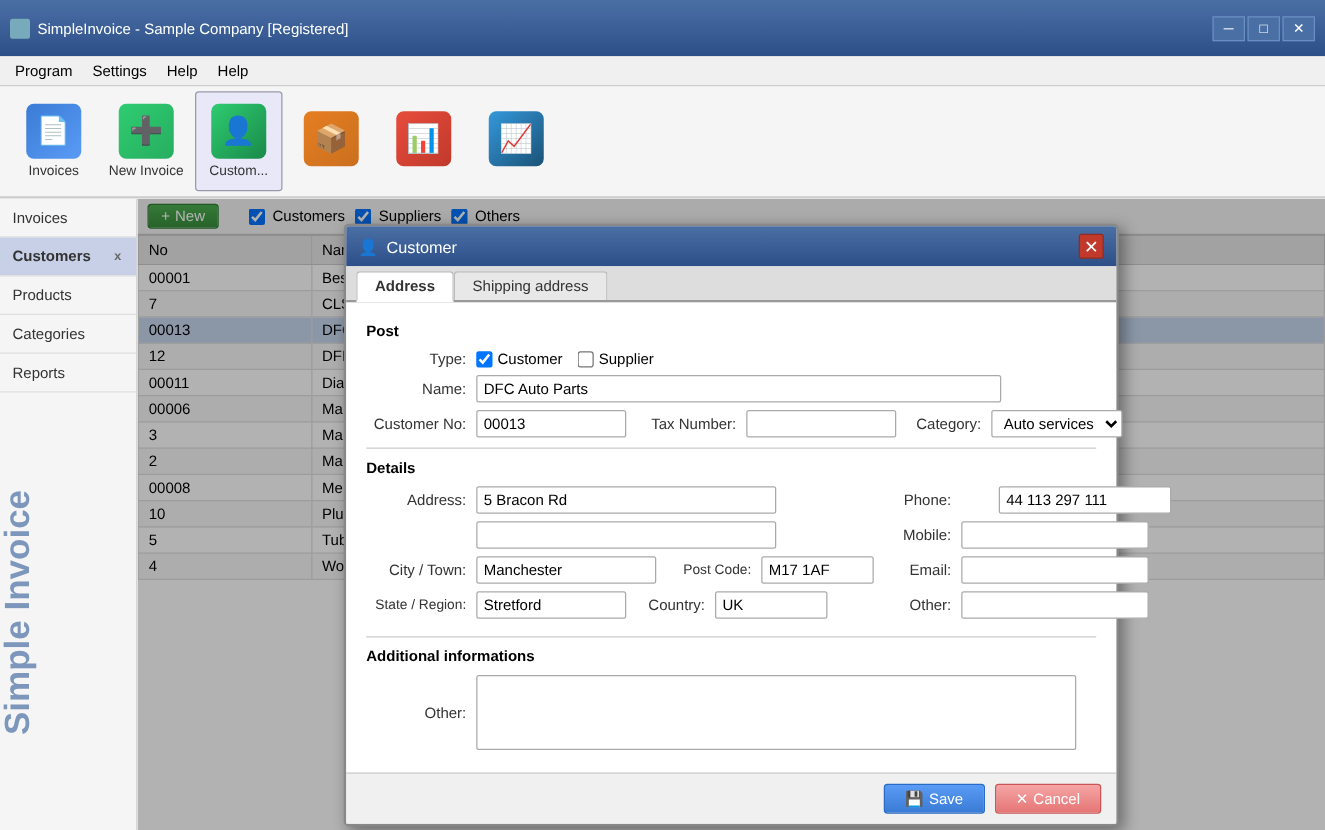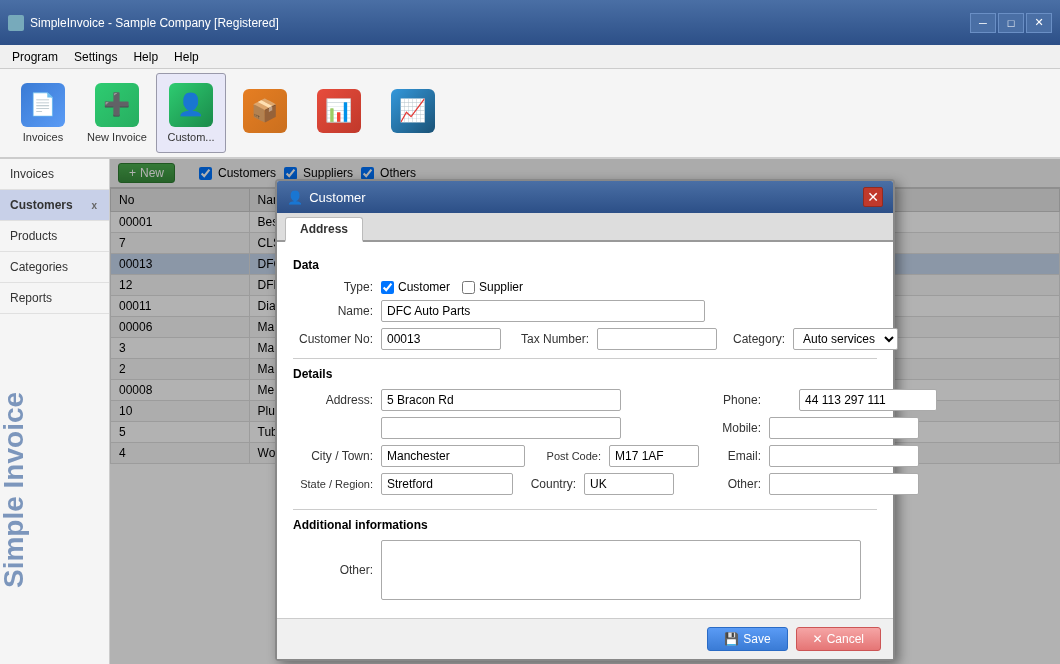--- a/index.html
+++ b/index.html
@@ -296,21 +296,21 @@
       text-align: right;
     }
     .form-input {
       border: 1px solid #aaa;
       border-radius: 2px;
       padding: 2px 5px;
       font-size: 12px;
       background: white;
       height: 22px;
     }
-    .form-input.wide { width: 324px; }
+    .form-input.wide { width: 420px; }
     .form-input.medium { width: 120px; }
     .form-input.small { width: 90px; }
 
     .checkbox-group { display: flex; align-items: center; gap: 12px; }
     .checkbox-item { display: flex; align-items: center; gap: 4px; font-size: 12px; cursor: pointer; }
 
     select.form-input {
       width: 140px;
       cursor: pointer;
     }
@@ -571,25 +571,26 @@
         <div class="modal-title-bar">
           <div class="modal-title-left">
             <span>👤</span>
             <span>Customer</span>
           </div>
           <div class="modal-close-btn">✕</div>
         </div>
 
         <div class="modal-tabs">
           <div class="modal-tab active">Address</div>
+          <div class="modal-tab">Shipping address</div>
         </div>
 
         <div class="modal-body">
 
-          <div class="section-title">Data</div>
+          <div class="section-title">Post</div>
 
           <div class="form-row">
             <span class="form-label">Type:</span>
             <div class="checkbox-group">
               <label class="checkbox-item">
                 <input type="checkbox" checked="" style="">
                 <span>Customer</span>
               </label>
               <label class="checkbox-item">
                 <input type="checkbox" style="">
@@ -632,21 +633,21 @@
                 <input type="text" class="form-input" style="width: 240px;">
               </div>
               <div class="form-row">
                 <span class="form-label">City / Town:</span>
                 <input type="text" class="form-input" style="width: 144px;" id="city-input" value="Manchester">
                 <span class="form-label" style="min-width:68px; font-size:11px;">Post Code:</span>
                 <input type="text" class="form-input small" id="postcode-input" value="M17 1AF" style="">
               </div>
               <div class="form-row">
                 <span class="form-label" style="min-width:80px; font-size:11px;">State / Region:</span>
-                <input type="text" class="form-input" style="width: 132px;" id="state-input" value="Stretford">
+                <input type="text" class="form-input" style="width: 120px;" id="state-input" value="Stretford">
                 <span class="form-label" style="min-width:55px;">Country:</span>
                 <input type="text" class="form-input small" id="country-input" value="UK" style="">
               </div>
             </div>
             <div class="form-col">
               <div class="phone-row" style="margin-bottom:6px;gap:38px;">
                 <span class="phone-label">Phone:</span>
                 <input type="text" class="form-input" style="width: 138px;" id="phone-input" value="44 113 297 111">
               </div>
               <div class="phone-row" style="margin-bottom:6px;">

